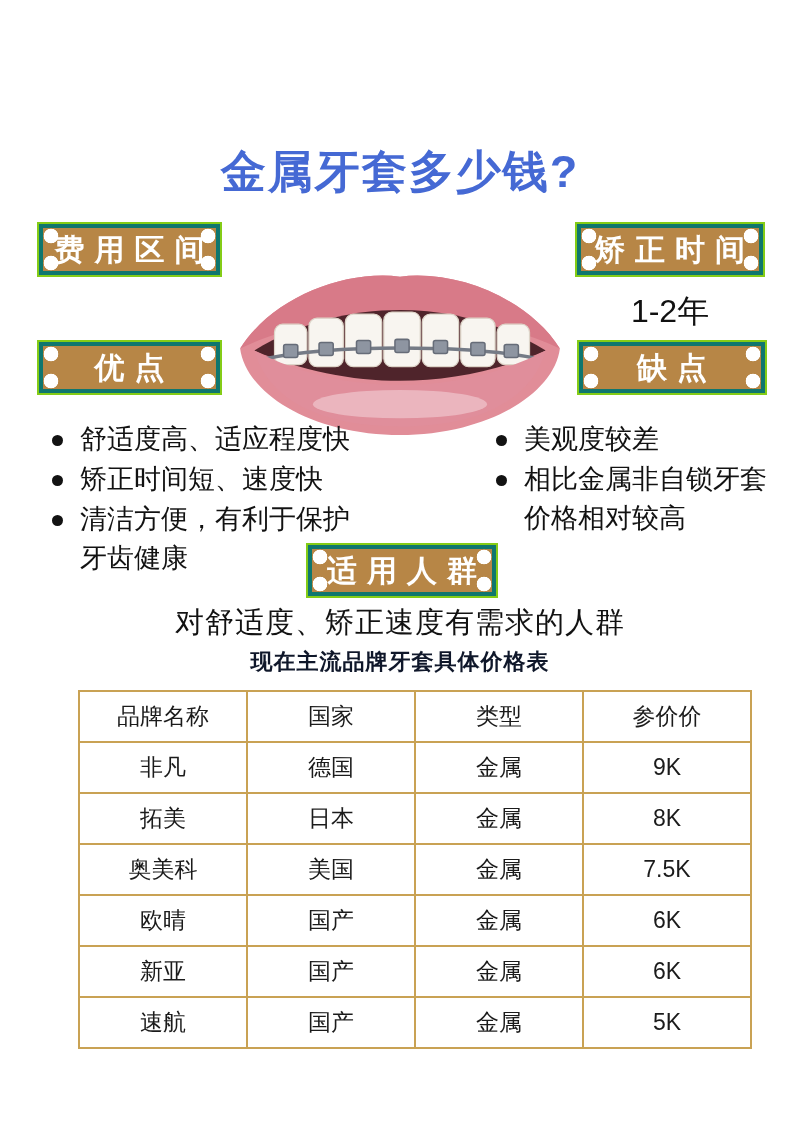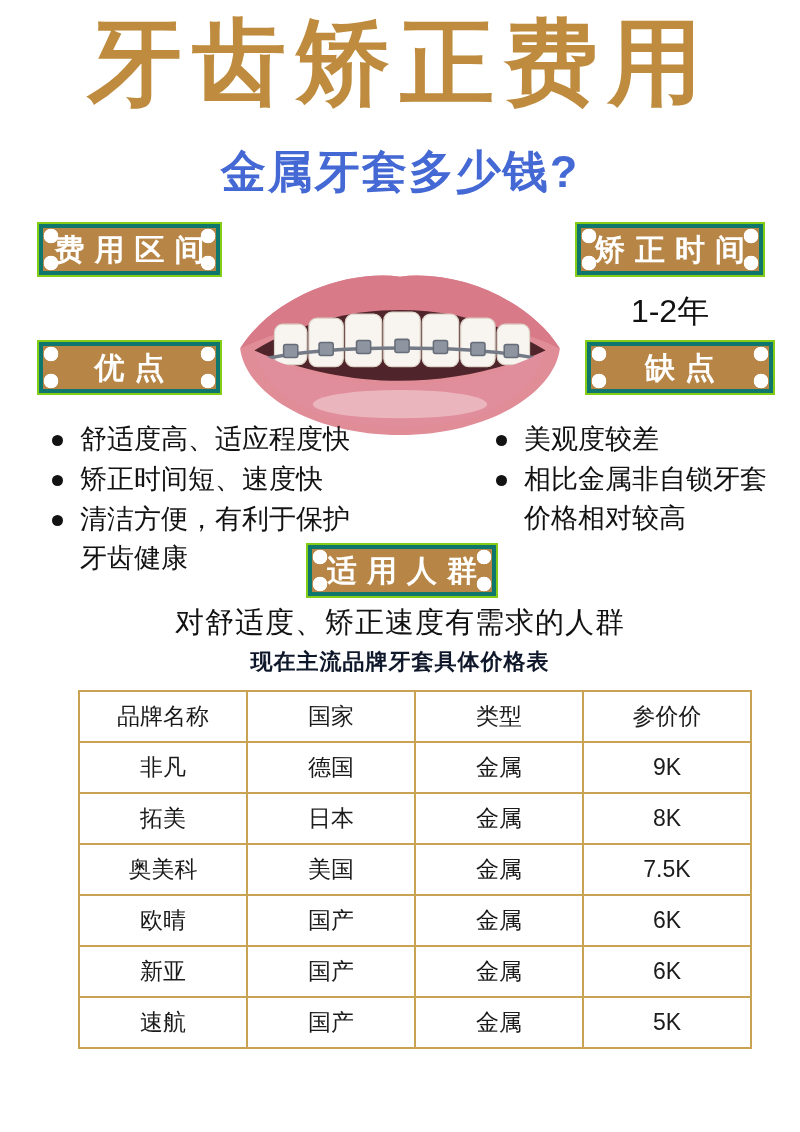--- a/index.html
+++ b/index.html
@@ -28,21 +28,21 @@
       radial-gradient(circle 8px at calc(100% - 8px) 8px,          #ffffff 0 7px, rgba(255,255,255,0) 7.6px),
       radial-gradient(circle 8px at 8px calc(100% - 8px),          #ffffff 0 7px, rgba(255,255,255,0) 7.6px),
       radial-gradient(circle 8px at calc(100% - 8px) calc(100% - 8px), #ffffff 0 7px, rgba(255,255,255,0) 7.6px);
     color:#ffffff;text-align:center;
     font-family:"Liberation Serif",serif;font-weight:700;font-size:30px;line-height:43px;
     letter-spacing:10px;text-indent:10px;
   }
   .badge-cost   {left:37px; top:222px; width:185px;}
   .badge-time   {left:575px;top:222px; width:190px;}
   .badge-pros   {left:37px; top:340px; width:185px;}
-  .badge-cons   {left:577px;top:340px; width:190px;margin-left:8px;}
+  .badge-cons   {left:577px;top:340px; width:190px;}
   .badge-people {left:306px;top:536px; width:192px;margin-top:7px;}
   
   .value{
     position:absolute;text-align:center;font-size:32px;line-height:38px;color:#111;
   }
   .value-cost{left:37px;top:290px;width:185px;}
   .value-time{left:575px;top:292px;width:190px;}
   
   .points{
     position:absolute;margin:0;padding:0;list-style:none;font-size:27px;line-height:39px;color:#121212;
@@ -72,21 +72,20 @@
   .price-table th,.price-table td{
     border:2px solid #c9a254;height:49px;text-align:center;vertical-align:middle;
     font-size:23px;font-weight:400;color:#1b1b1b;padding:0;
   }
 </style>
 </head>
 <body>
 
 <div class="page">
 
-  <div class="main-title">牙齿矫正费用</div>
   <div class="subtitle">金属牙套多少钱?</div>
 
   <div class="badge badge-cost">
     <div class="badge-inner">费用区间</div>
   </div>
 
   <div class="badge badge-time">
     <div class="badge-inner">矫正时间</div>
   </div>
   <div class="value value-time">1-2年</div>

